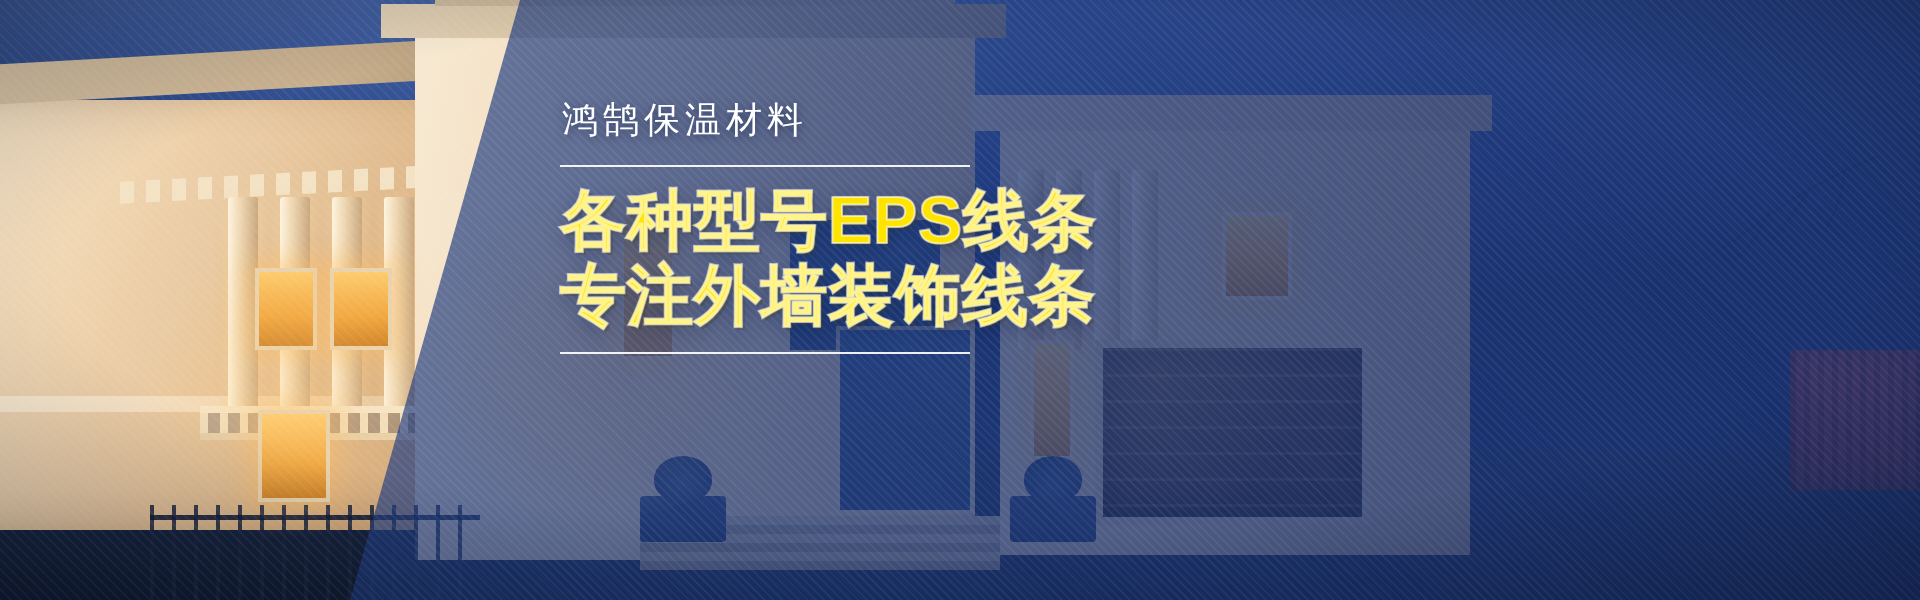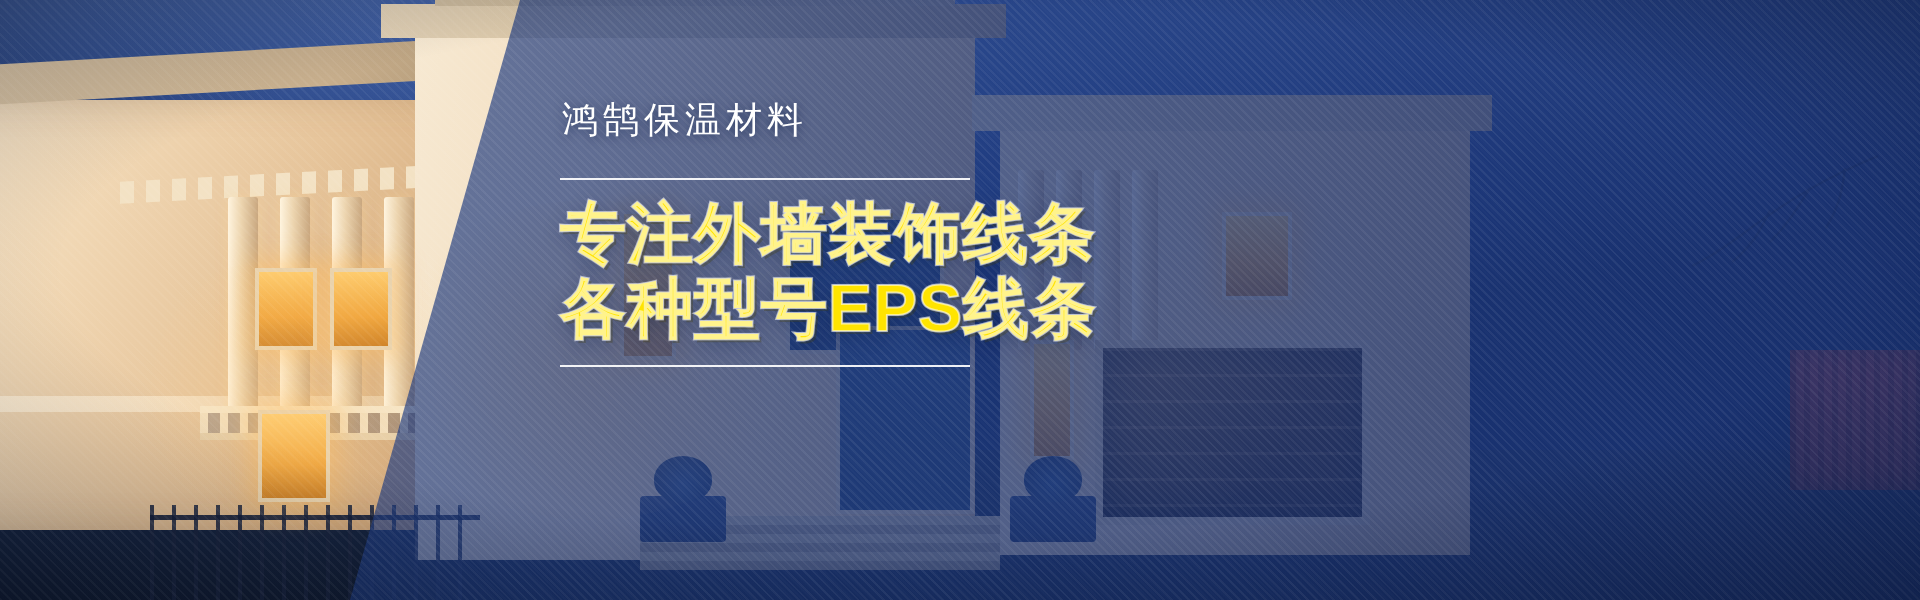--- a/index.html
+++ b/index.html
@@ -176,21 +176,21 @@
     background:radial-gradient(ellipse 85% 80% at 50% 45%, rgba(0,0,0,0) 55%, rgba(5,12,30,.42) 100%);
   }
 
   
   .copy{
     position:absolute;left:560px;top:96px;width:1000px;
   }
   .brand{
     font-size:36px;letter-spacing:5px;color:#ffffff;font-weight:400;
     text-shadow:0 2px 10px rgba(0,20,60,.55);
-    margin:0 0 33px 2px;
+    margin:0 0 20px 2px;
   }
   .rule{
     height:2px;width:410px;background:rgba(255,255,255,.92);
     margin:0 0 20px 0;
   }
   .rule.bottom{margin:22px 0 22px 0;}
   .headline{
     margin:0;
     font-size:66px;line-height:1.02;font-weight:700;
     color:#ffe400;
@@ -286,19 +286,19 @@
   <div class="global-hatch"></div>
 
   <div class="overlay"></div>
   <div class="overlay-hatch"></div>
   <div class="vignette"></div>
 
   <div class="copy">
     <div class="brand">鸿鹄保温材料</div>
     <div class="rule"></div>
     <div class="headline">
+      <span>各种型号EPS线条</span>
       <span>专注外墙装饰线条</span>
-      <span>各种型号EPS线条</span>
     </div>
     <div class="rule bottom"></div>
   </div>
 
 </div>
 
 </body></html>

